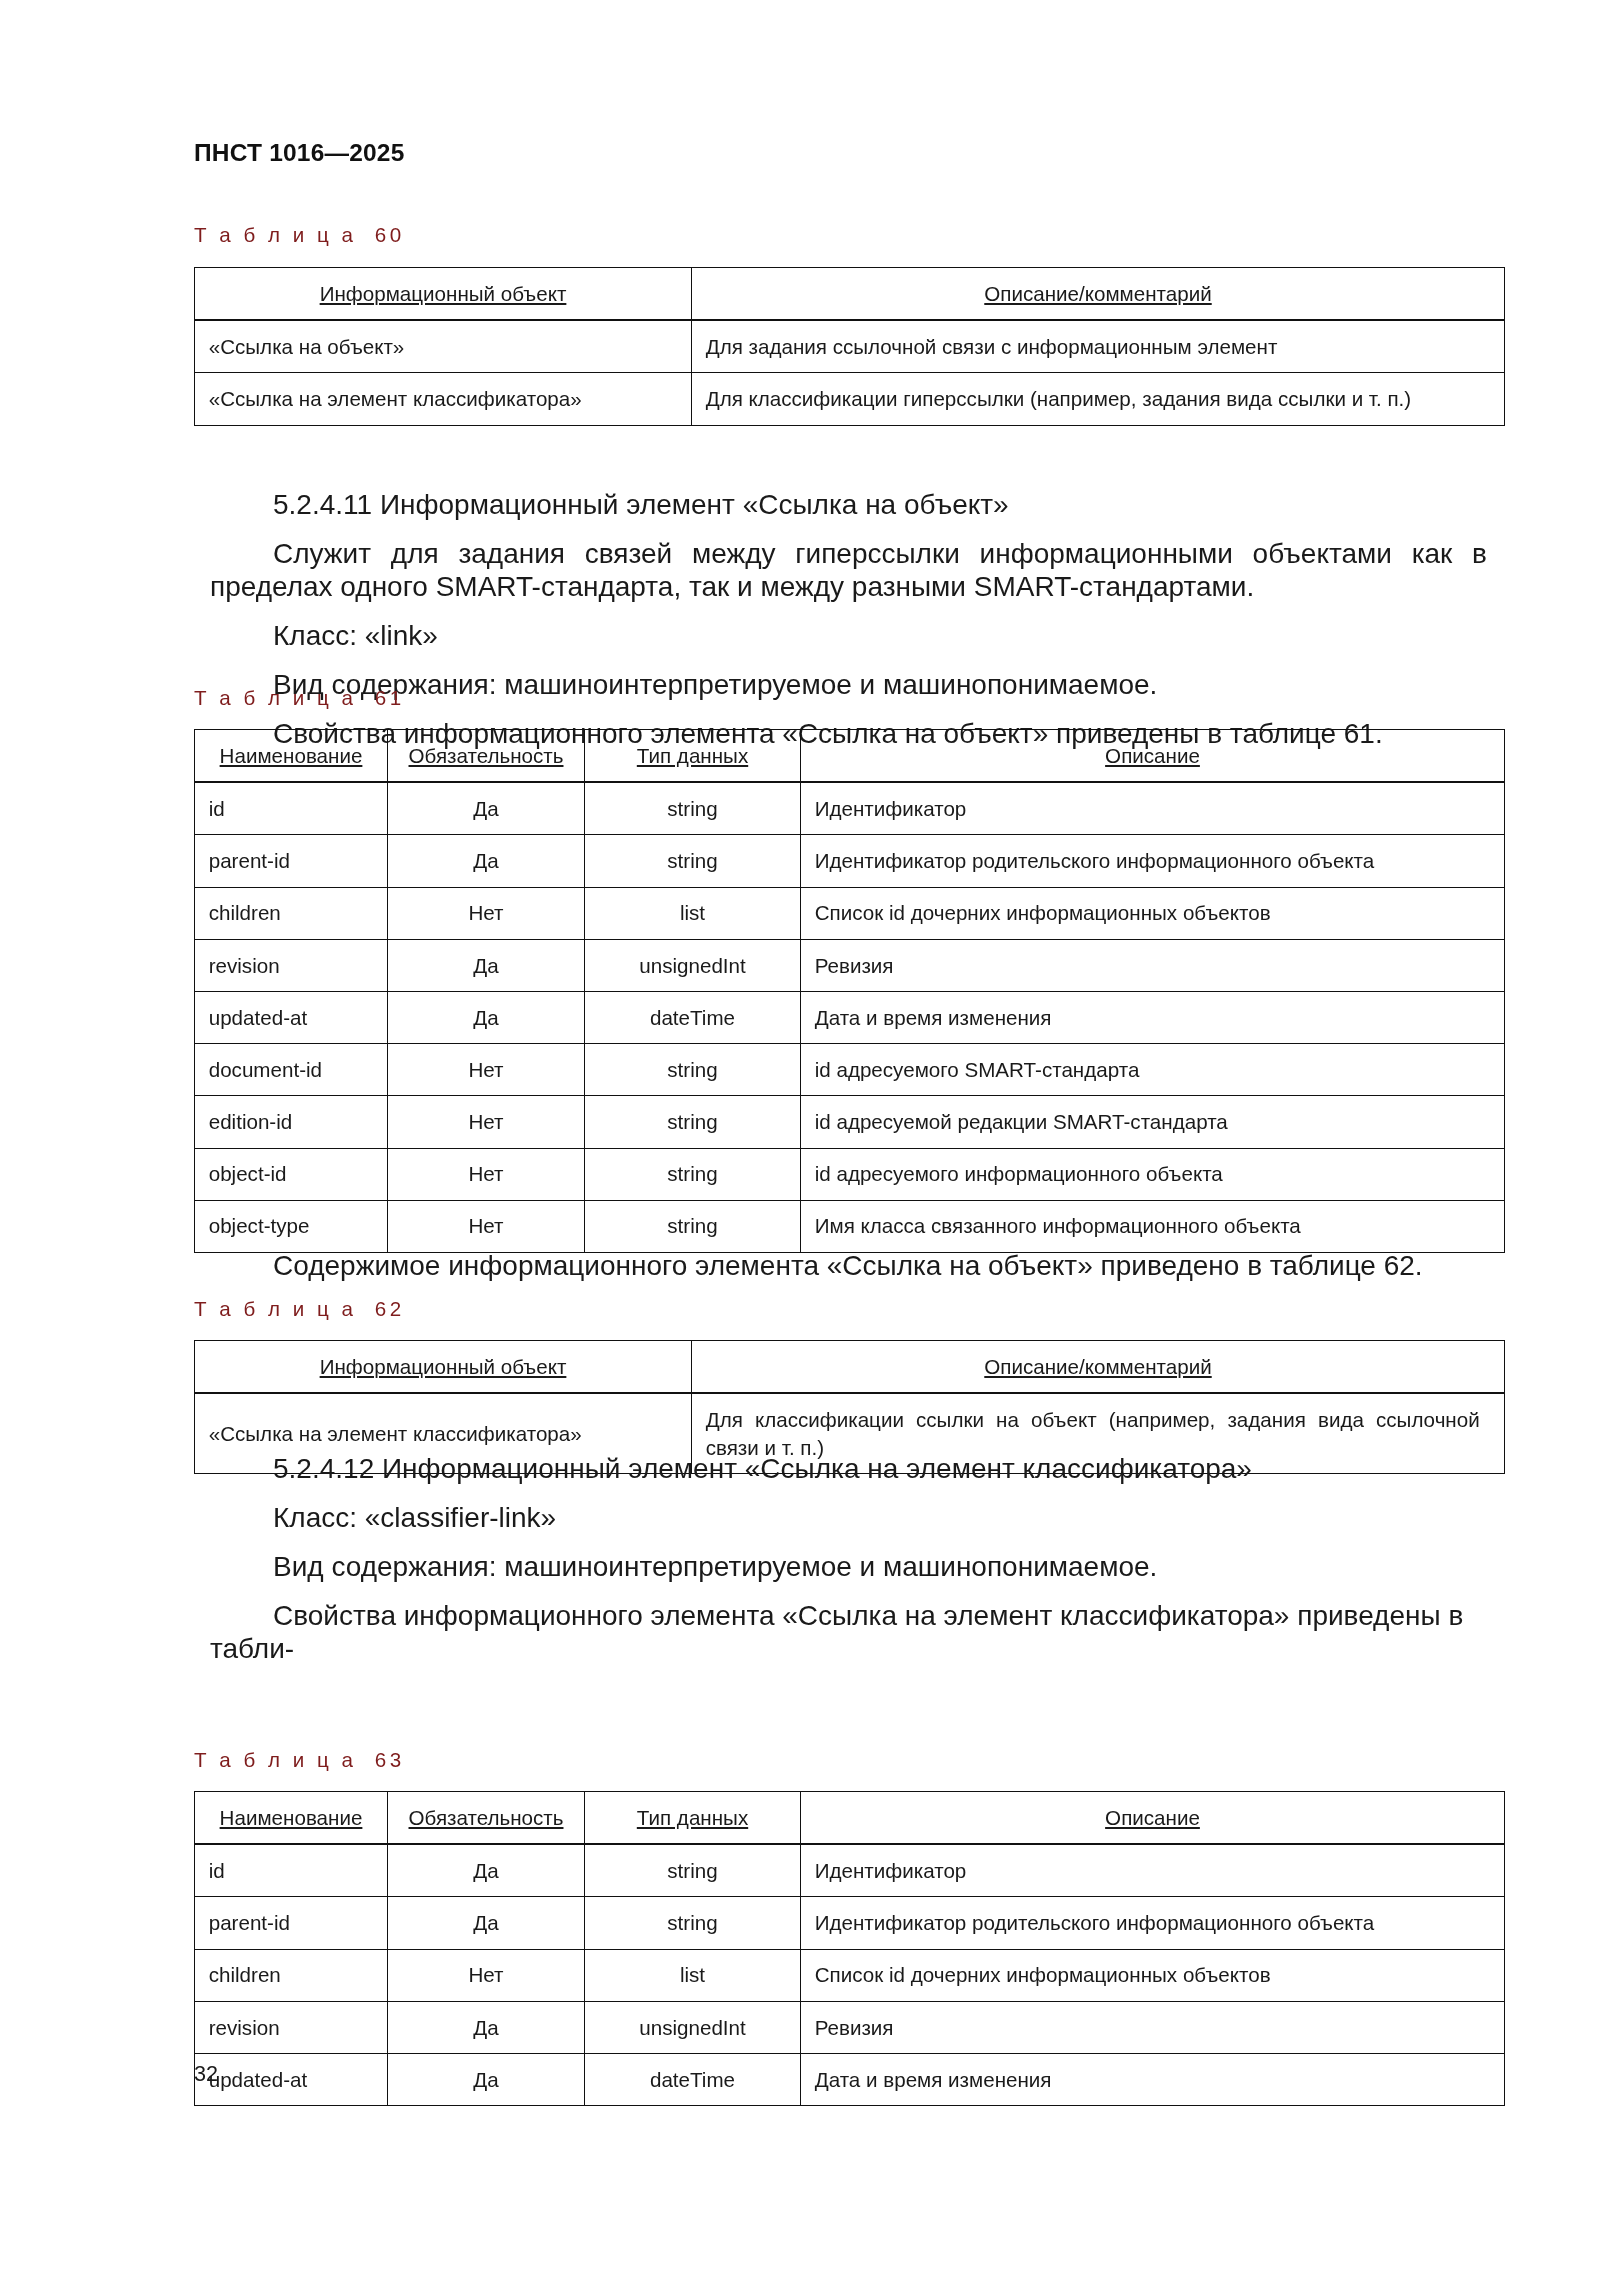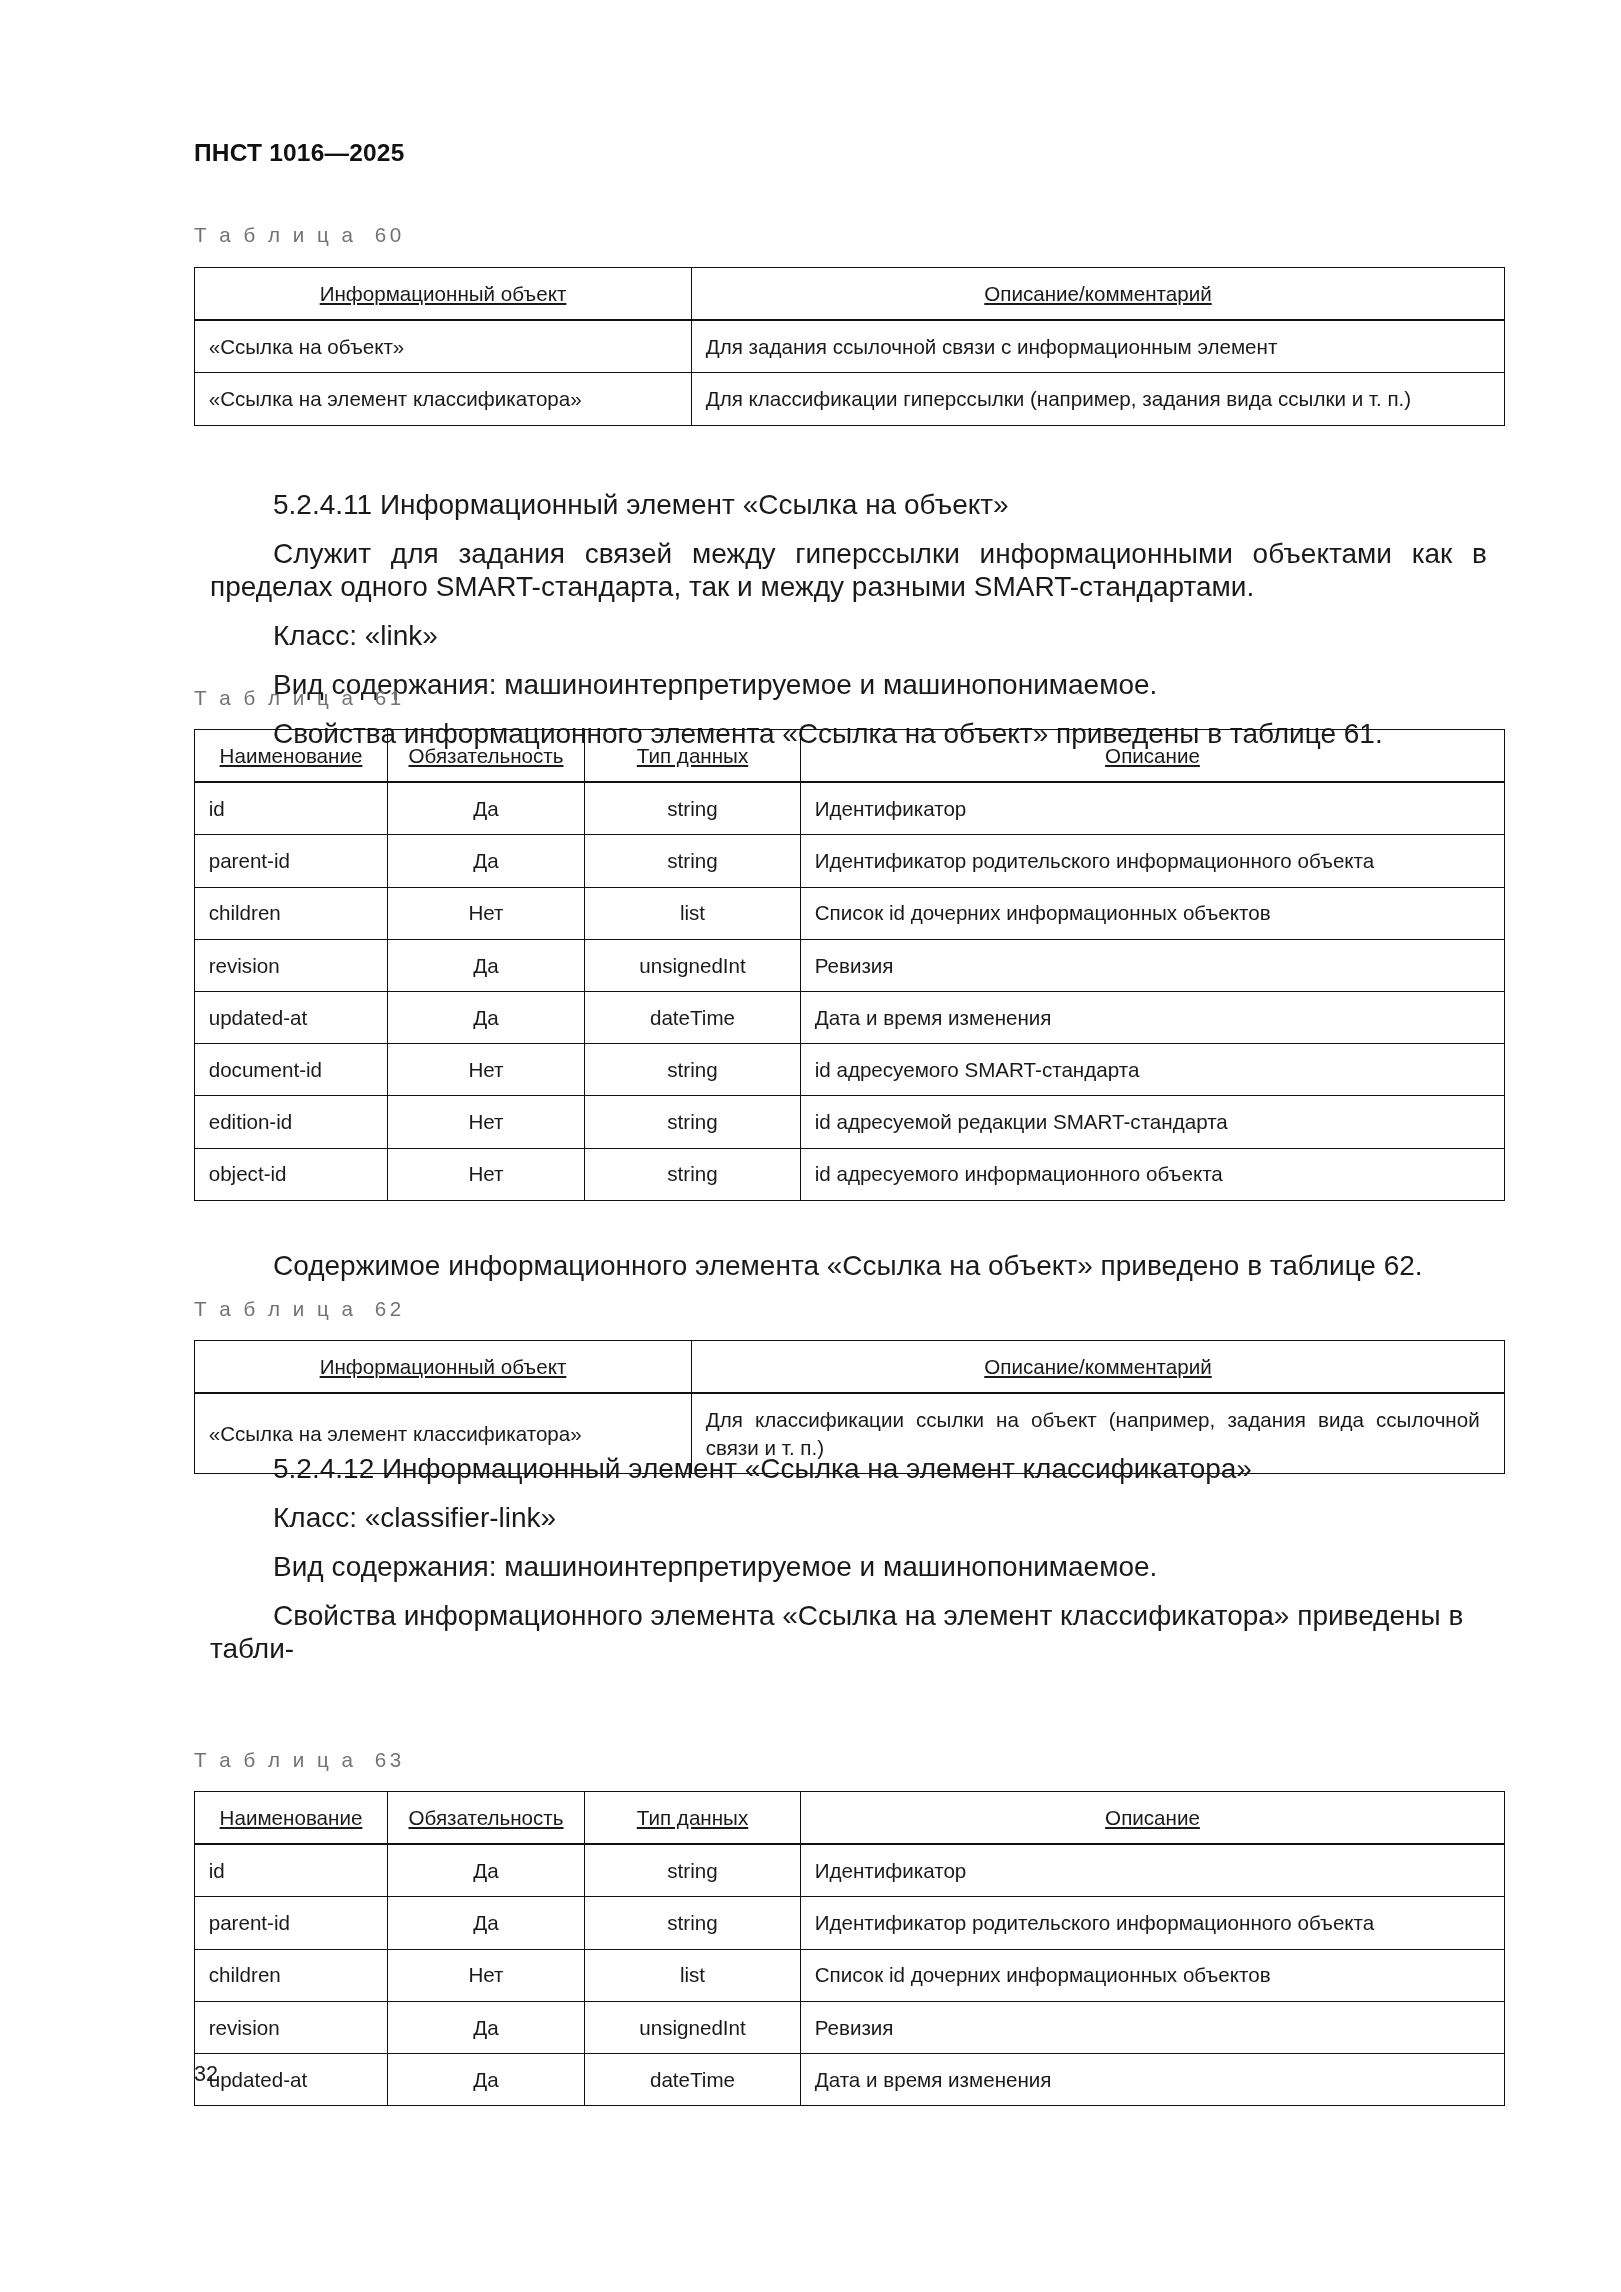--- a/index.html
+++ b/index.html
@@ -33,21 +33,21 @@
     font-size: 24.5px;
     font-weight: bold;
     letter-spacing: 0.2px;
     color: #111;
   }
 
   
   .tbl-caption {
     font-size: 20.6px;
     letter-spacing: 3.5px;
-    color: #737373;
+    color: #7f1d1d;
     white-space: pre;
   }
 
   
   table.doc-table {
     border-collapse: collapse;
     width: 1309px;
     table-layout: fixed;
     font-size: 20.6px;
     color: #1a1a1a;
@@ -293,20 +293,34 @@
           <td>
               <div class="cell center">Нет</div>
             </td>
           <td>
               <div class="cell center">string</div>
             </td>
           <td>
               <div class="cell left">id адресуемого информационного объекта</div>
             </td>
         </tr>
+        <tr class="tbl-outer-bottom">
+          <td>
+              <div class="cell left">object-type</div>
+            </td>
+          <td>
+              <div class="cell center">Нет</div>
+            </td>
+          <td>
+              <div class="cell center">string</div>
+            </td>
+          <td>
+              <div class="cell left">Имя класса связанного информационного объекта</div>
+            </td>
+        </tr>
       </tbody>
     </table>
   </div>
 
   <div class="blk" style="top:1233px; width:1309px;">
     <p class="para indent">Содержимое информационного элемента «Ссылка на объект» приведено в таблице 62.</p>
   </div>
 
   <div class="blk tbl-caption" style="top:1297px;">Т а б л и ц а  62</div>
 

